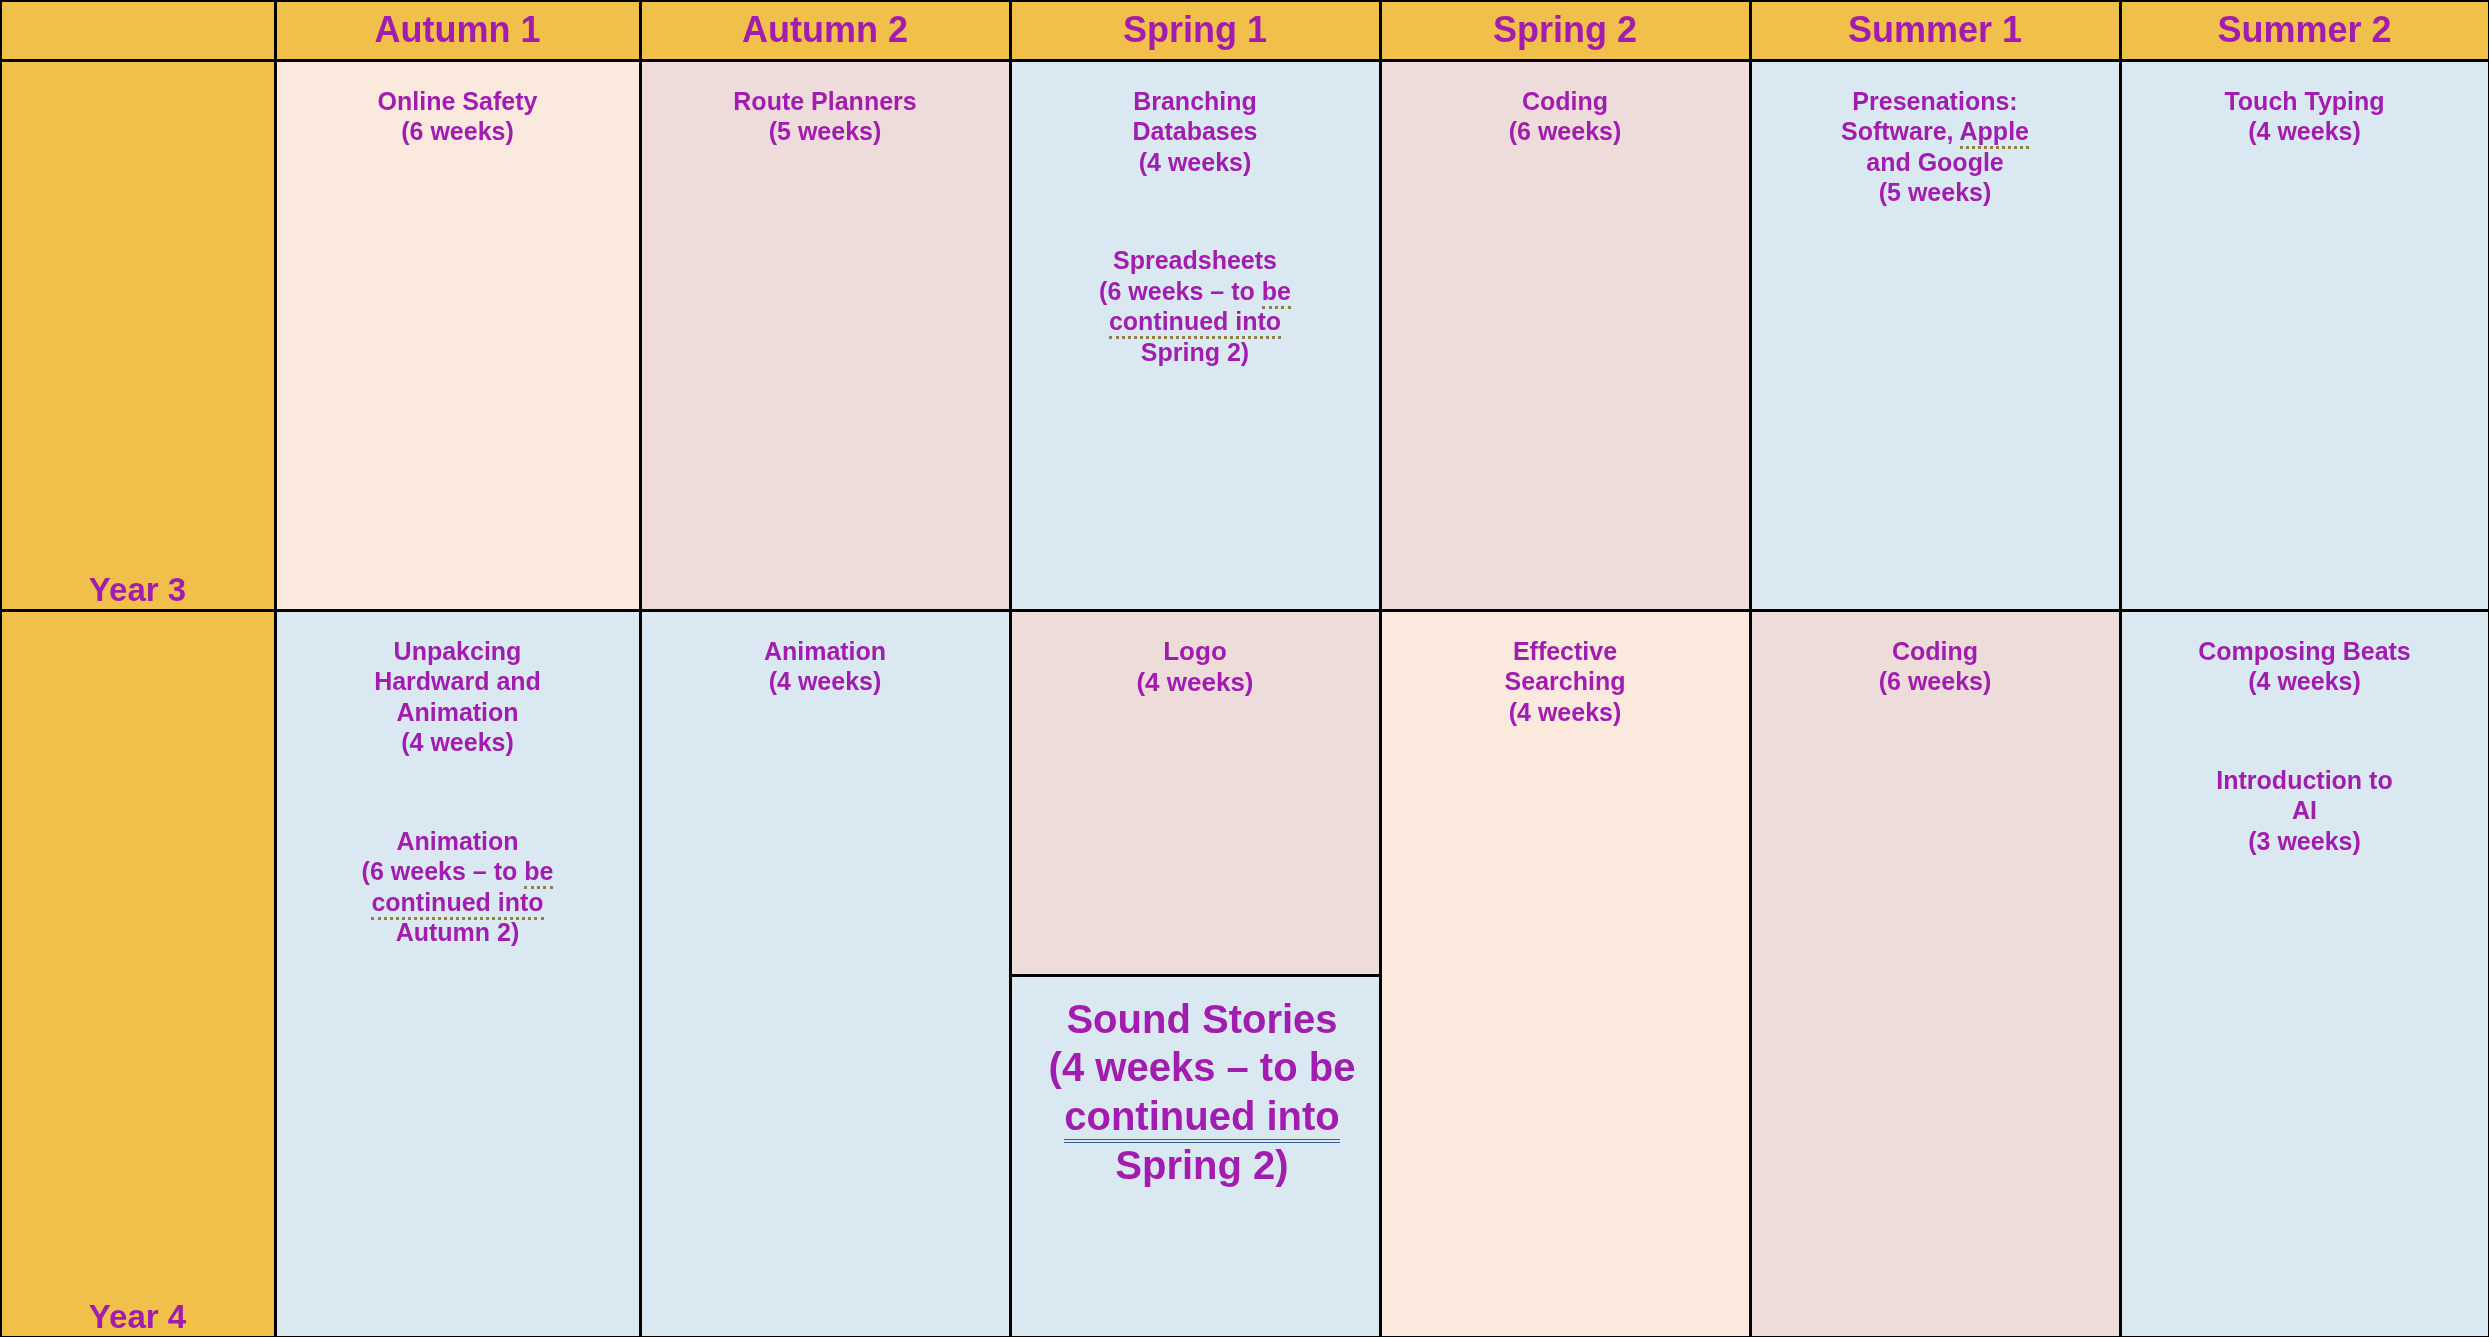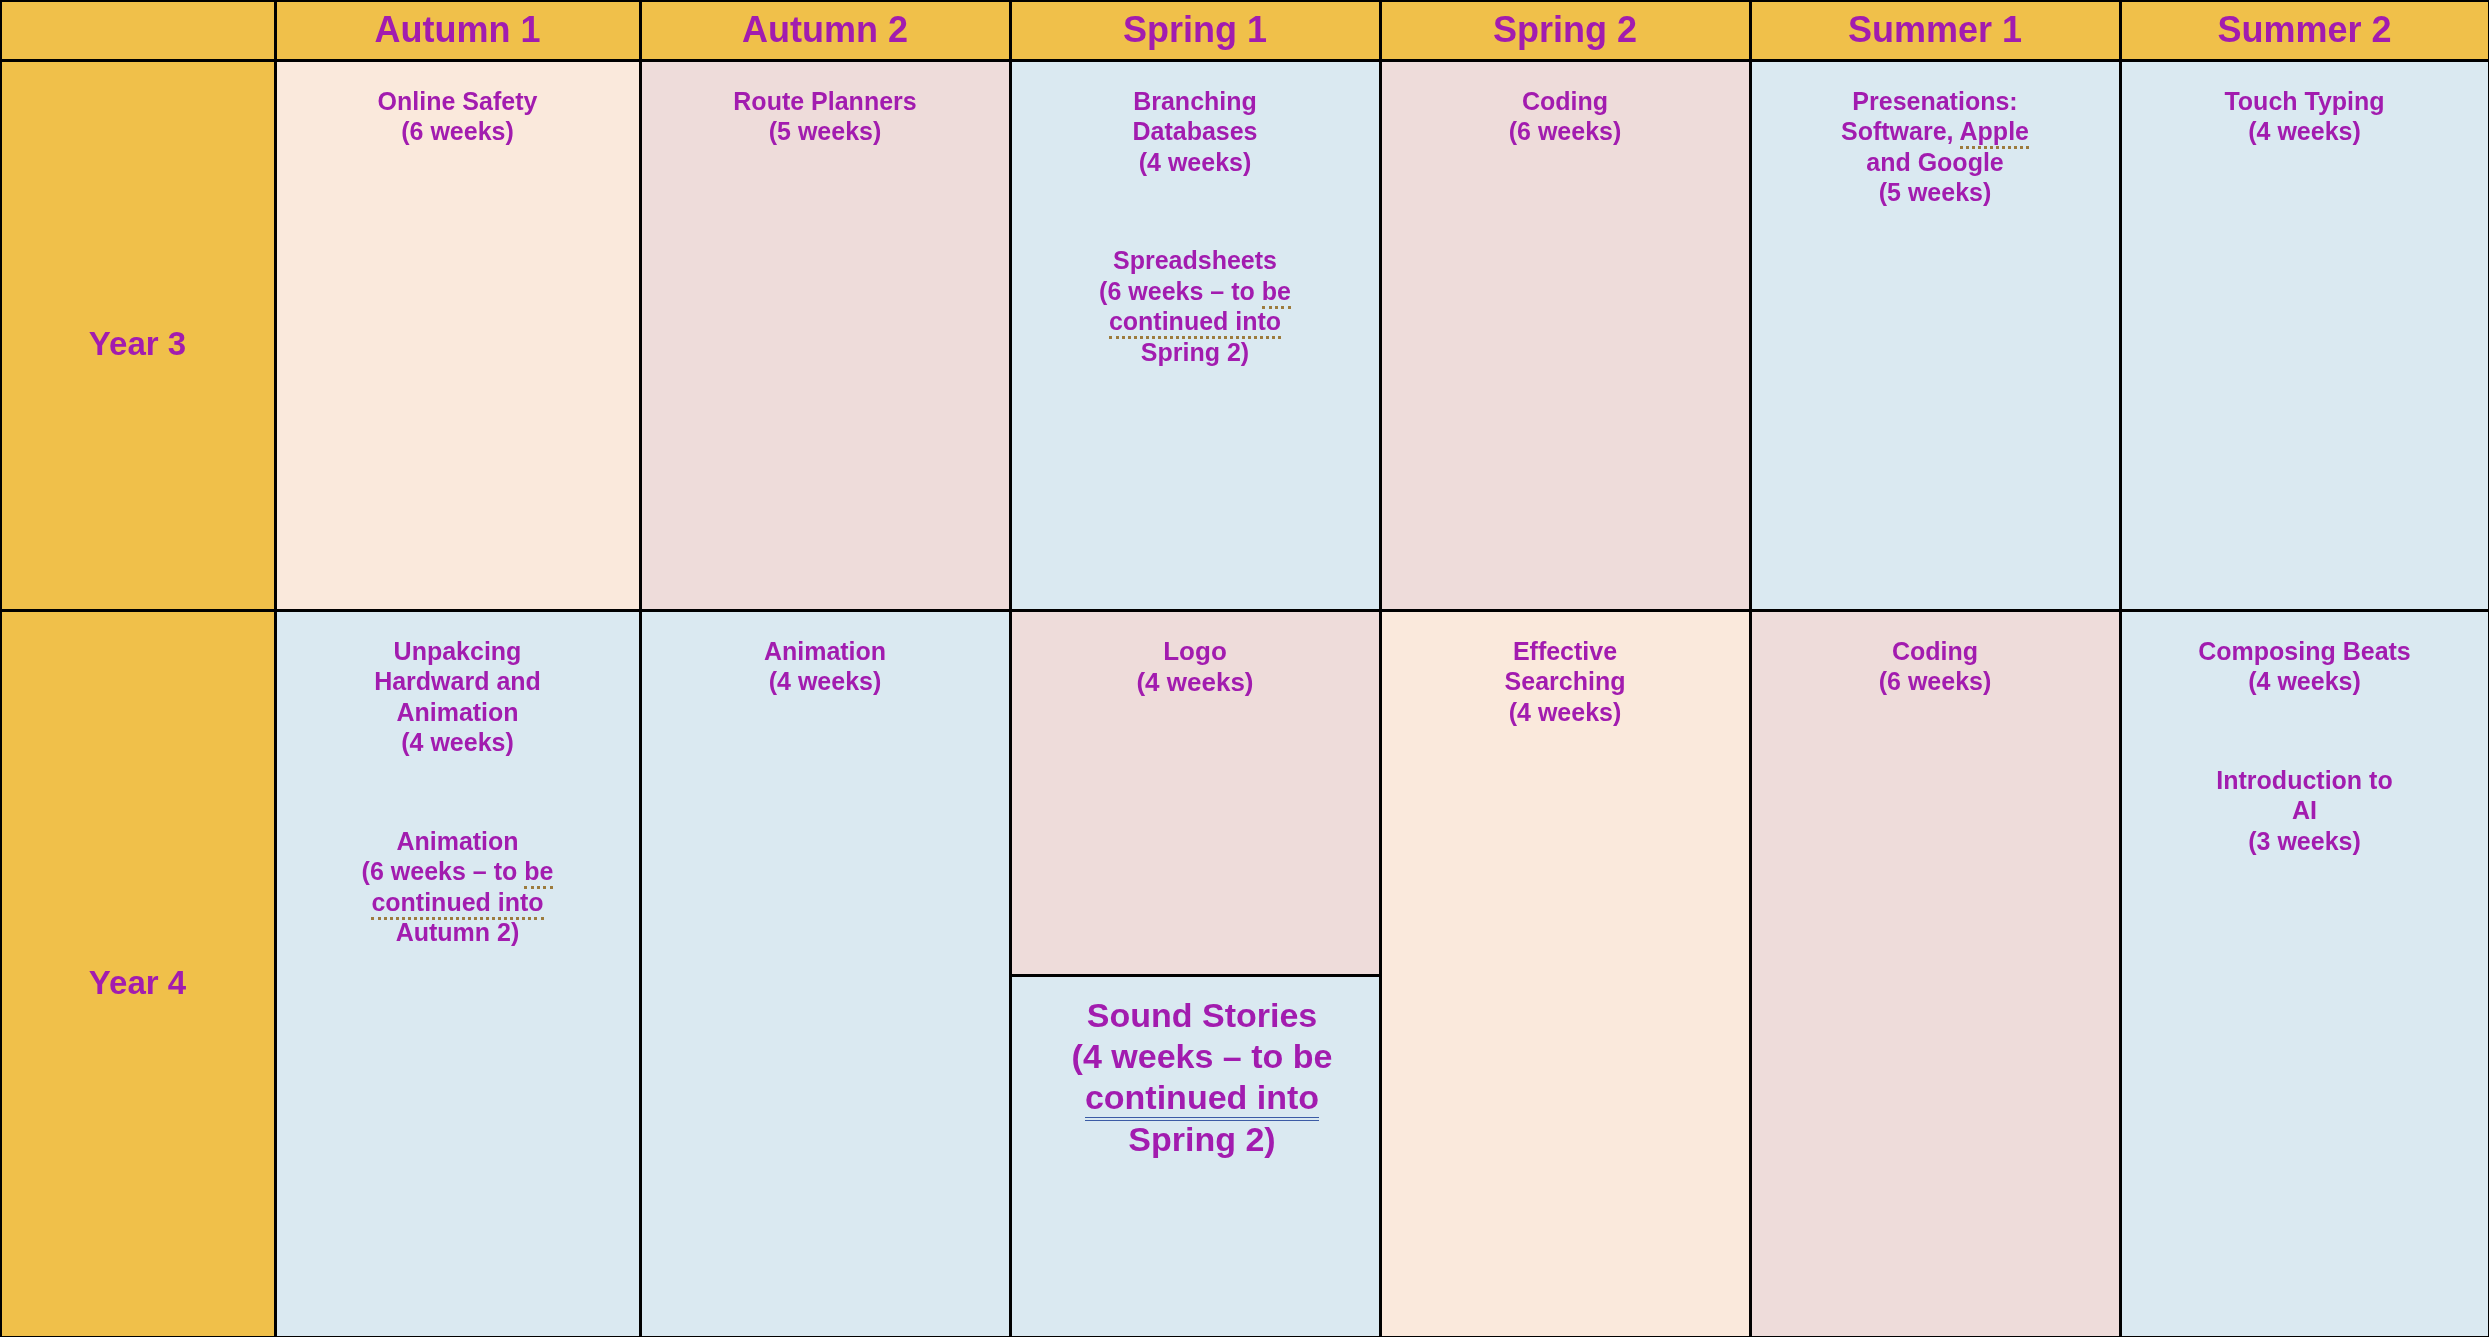--- a/index.html
+++ b/index.html
@@ -41,21 +41,21 @@
     font-size: 36px;
     font-weight: bold;
     text-align: center;
     line-height: 1.1;
   }
   .hdr-corner { background: #F0C04A; }
 
   
   .yearcell {
     background: #F0C04A;
-    justify-content: center;
+    justify-content: flex-end;
     padding-top: 18px;
     font-size: 33px;
     font-weight: bold;
     text-align: center;
   }
   .yearcell .ylabel { display: block; }
 
   
   .content {
     justify-content: flex-start;
@@ -95,21 +95,21 @@
   }
   .split-bottom {
     width: 100%;
     flex: 1;
     background: #DAE9F1;
     display: flex;
     flex-direction: column;
     justify-content: flex-start;
     align-items: center;
     padding: 18px 10px 0 24px;
-    font-size: 34px;
+    font-size: 40px;
     font-weight: bold;
     line-height: 1.22;
     text-align: center;
   }
 
   
   .spellerr {
     border-bottom: 3px dotted #9C7B3E;
     padding-bottom: 1px;
   }

